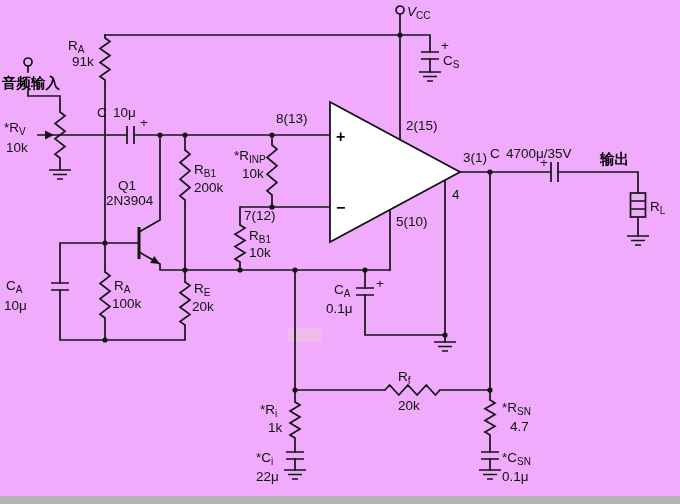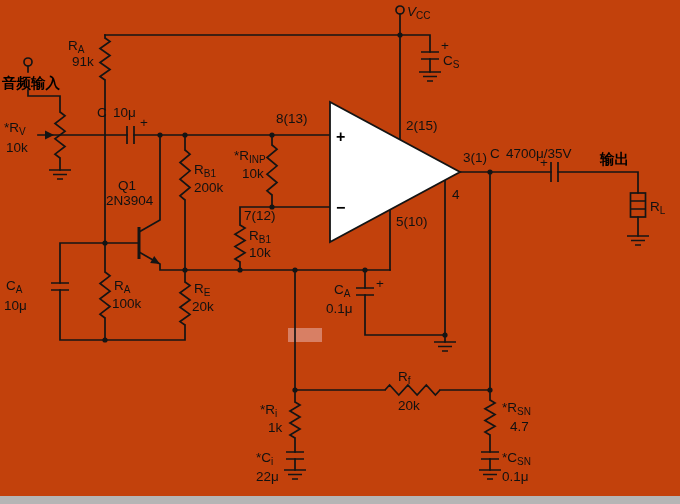--- a/index.html
+++ b/index.html
@@ -1,16 +1,16 @@
 <!DOCTYPE html>
 <html><head>
 <meta charset="utf-8">
 <style>
   html,body{margin:0;padding:0;background:#fff;}
-  #stage{position:relative;width:680px;height:504px;background:#c2410c;overflow:hidden;
+  #stage{position:relative;width:680px;height:504px;background:#f0abfc;overflow:hidden;
          font-family:"Liberation Sans","DejaVu Sans",sans-serif;}
   svg{position:absolute;left:0;top:0;}
   .wire{stroke:#141414;stroke-width:1.7;fill:none;stroke-linecap:square;}
   .comp{stroke:#141414;stroke-width:1.7;fill:none;}
   .thick{stroke:#141414;stroke-width:3;fill:none;}
   .dot{fill:#141414;stroke:none;}
   .lbl{font-family:"Liberation Sans","DejaVu Sans",sans-serif;font-size:13.5px;fill:#111;}
   .sub{font-size:10px;}
   .cjk{font-size:14.5px;font-weight:600;}
   .pm{font-size:16px;font-weight:700;}

